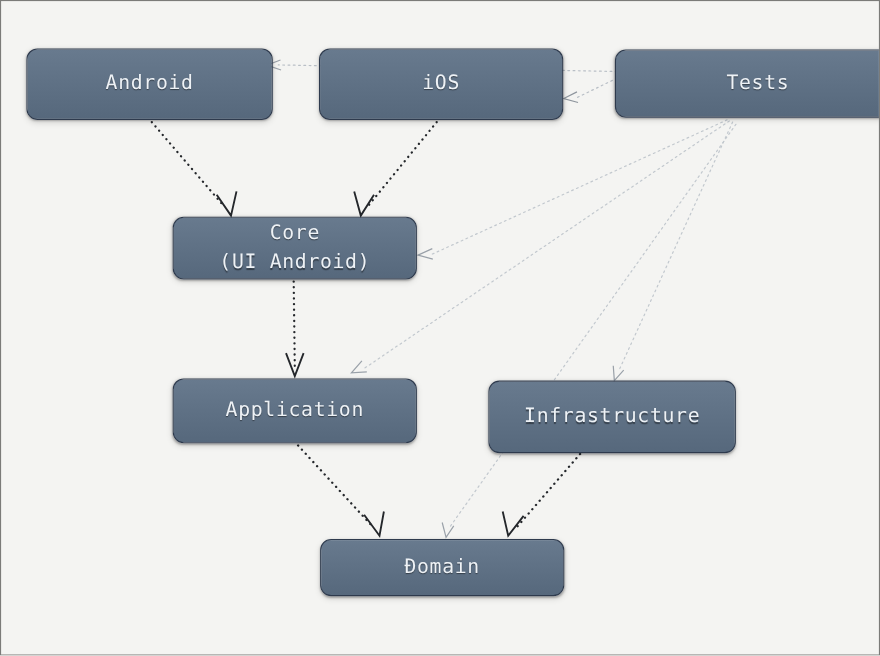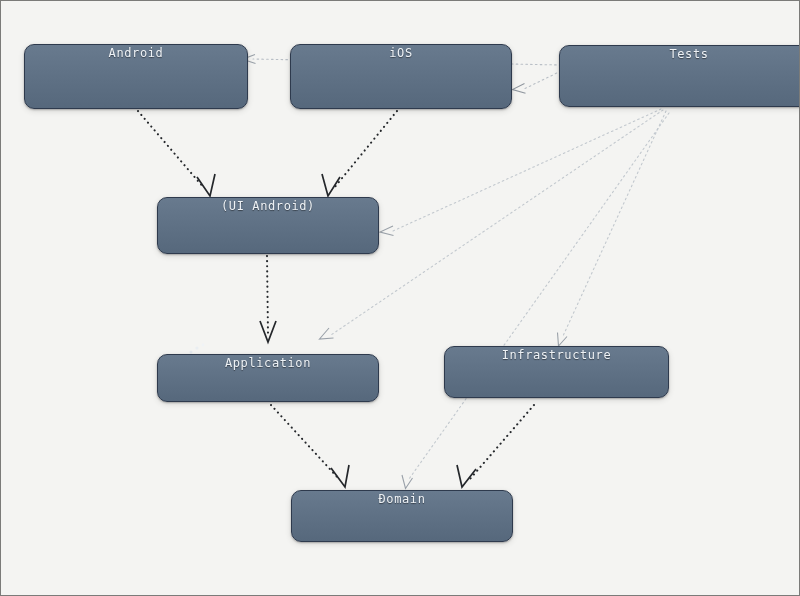--- a/index.html
+++ b/index.html
@@ -26,26 +26,26 @@
     pointer-events: none;
   }
   .node {
     position: absolute;
     box-sizing: border-box;
     background: linear-gradient(180deg, #687a8e 0%, #5e7084 55%, #56687c 100%);
     border: 1.5px solid #2e3a4d;
     border-radius: 10px;
     box-shadow: 0 1px 2px rgba(0,0,0,0.28), 0 2px 6px rgba(0,0,0,0.12);
     display: flex;
-    align-items: flex-start;
+    align-items: center;
     justify-content: center;
     text-align: center;
     color: #eef2f6;
     font-family: "DejaVu Sans Mono", "Liberation Mono", monospace;
-    font-size: 12px;
+    font-size: 18px;
     letter-spacing: 0.6px;
     line-height: 1.45;
     text-shadow: 0 1px 1px rgba(0,0,0,0.45);
     z-index: 3;
   }
   .node .label-line { display: block; white-space: pre; }
 </style>
 </head>
 <body>
 
@@ -123,29 +123,30 @@
   <div class="node" style="left:289px; top:43px; width:222px; height:65px;">
     <span class="label-line">iOS</span>
   </div>
 
   <div class="node" style="left:558px; top:44px; width:260px; height:62px;border-radius:10px;">
     <span class="label-line">Tests</span>
   </div>
 
   <div class="node" style="left:156px; top:196px; width:222px; height:57px;">
     <div>
+      <span class="label-line">Core</span>
       <span class="label-line">(UI Android)</span>
     </div>
   </div>
 
-  <div class="node" style="left:156px; top:343px; width:222px; height:48px;margin-top:10px;">
+  <div class="node" style="left:156px; top:343px; width:222px; height:59px;">
     <span class="label-line">Application</span>
   </div>
 
-  <div class="node" style="left:443px; top:345px; width:225px; height:52px;">
+  <div class="node" style="left:443px; top:345px; width:225px; height:66px;">
     <span class="label-line">Infrastructure</span>
   </div>
 
   <div class="node" style="left:290px; top:489px; width:222px; height:52px;">
     <span class="label-line">Ðomain</span>
   </div>
 
 </div>
 
 </body></html>

